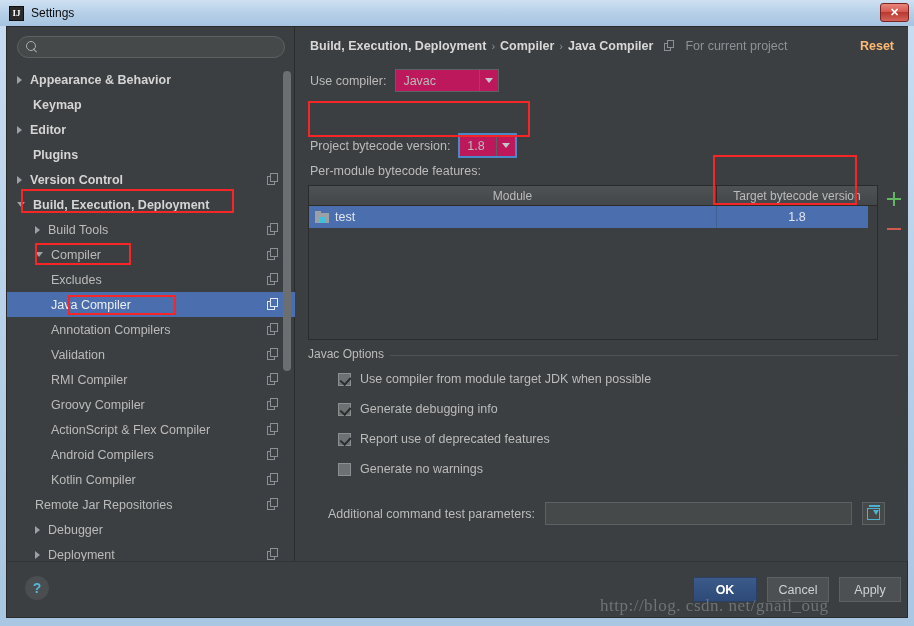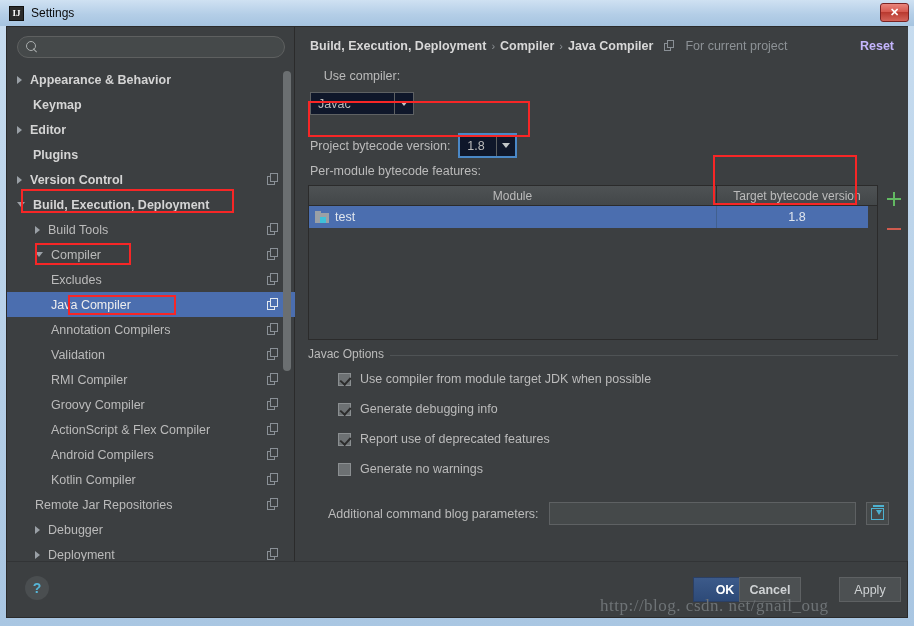--- a/index.html
+++ b/index.html
@@ -165,32 +165,32 @@
     position:absolute; left:0; top:3px; width:7px; height:8px;
     border:1.2px solid #8a9096; background:#3c3f41;
   }
   #scope-icon .b2 {
     position:absolute; left:3px; top:0; width:7px; height:8px;
     border:1.2px solid #8a9096; background:#3c3f41;
   }
   #scope-text { color: #8d9296; font-size: 12.5px; margin-left: 4px; font-weight: normal; }
   #reset-link {
     position: absolute; right: 14px; top: 12px;
-    color: #c4b5fd; font-size: 12.5px; font-weight: bold;
+    color: #fdba74; font-size: 12.5px; font-weight: bold;
     cursor: pointer;
   }
 
   .row-label { font-size: 12.5px; color: #bbbbbb; }
 
   #use-compiler-row {
     position: absolute; left: 14px; top: 42px;
-    display: flex; align-items: center; gap: 9px; flex-direction: column;
+    display: flex; align-items: center; gap: 9px;
   }
   .combo {
-    height: 23px; background: #0f172a;
+    height: 23px; background: #be185d;
     border: 1px solid #5e6163;
     display: flex; align-items: center;
     cursor: pointer;
   }
   .combo .cval {
     flex: 1; padding-left: 7px; font-size: 12.5px; color: #bbbbbb;
   }
   .combo .cbtn {
     width: 19px; height: 100%;
     border-left: 1px solid #5e6163;
@@ -372,21 +372,21 @@
     color: #cfd2d4; font-size: 12.5px;
     display: flex; align-items: center; justify-content: center;
     cursor: pointer;
   }
   #ok-button {
     left: 686px; width: 64px;
     background: linear-gradient(to bottom, #3c5a8a 0%, #2d4a78 100%);
     border: 1px solid #2b3f63;
     color: #ffffff; font-weight: bold;
   }
-  #cancel-button { left: 732px; width: 62px; font-weight: bold; }
+  #cancel-button { left: 760px; width: 62px; }
   #apply-button { left: 832px; width: 62px; }
 
   #watermark {
     position: absolute; left: 600px; top: 596px;
     font-family: "Liberation Serif", serif;
     font-size: 17px; color: #6e7376;
     letter-spacing: 0.5px;
     white-space: nowrap;
     z-index: 5;
   }
@@ -684,21 +684,21 @@
               <span class="checkbox checked"></span>
               <span class="cb-label">Report use of deprecated features</span>
             </div>
             <div class="cb-row" style="top: 115px;">
               <span class="checkbox"></span>
               <span class="cb-label">Generate no warnings</span>
             </div>
           </div>
 
         <div id="params-row">
-          <span class="row-label">Additional command blog parameters:</span>
+          <span class="row-label">Additional command test parameters:</span>
           <input id="params-input" type="text" placeholder="" style="">
           <span id="params-expand-button">
             <span class="ebox">
                 <span class="ebar"></span>
                 <span class="earrow"></span>
               </span>
           </span>
         </div>
       </div>
     </div>

